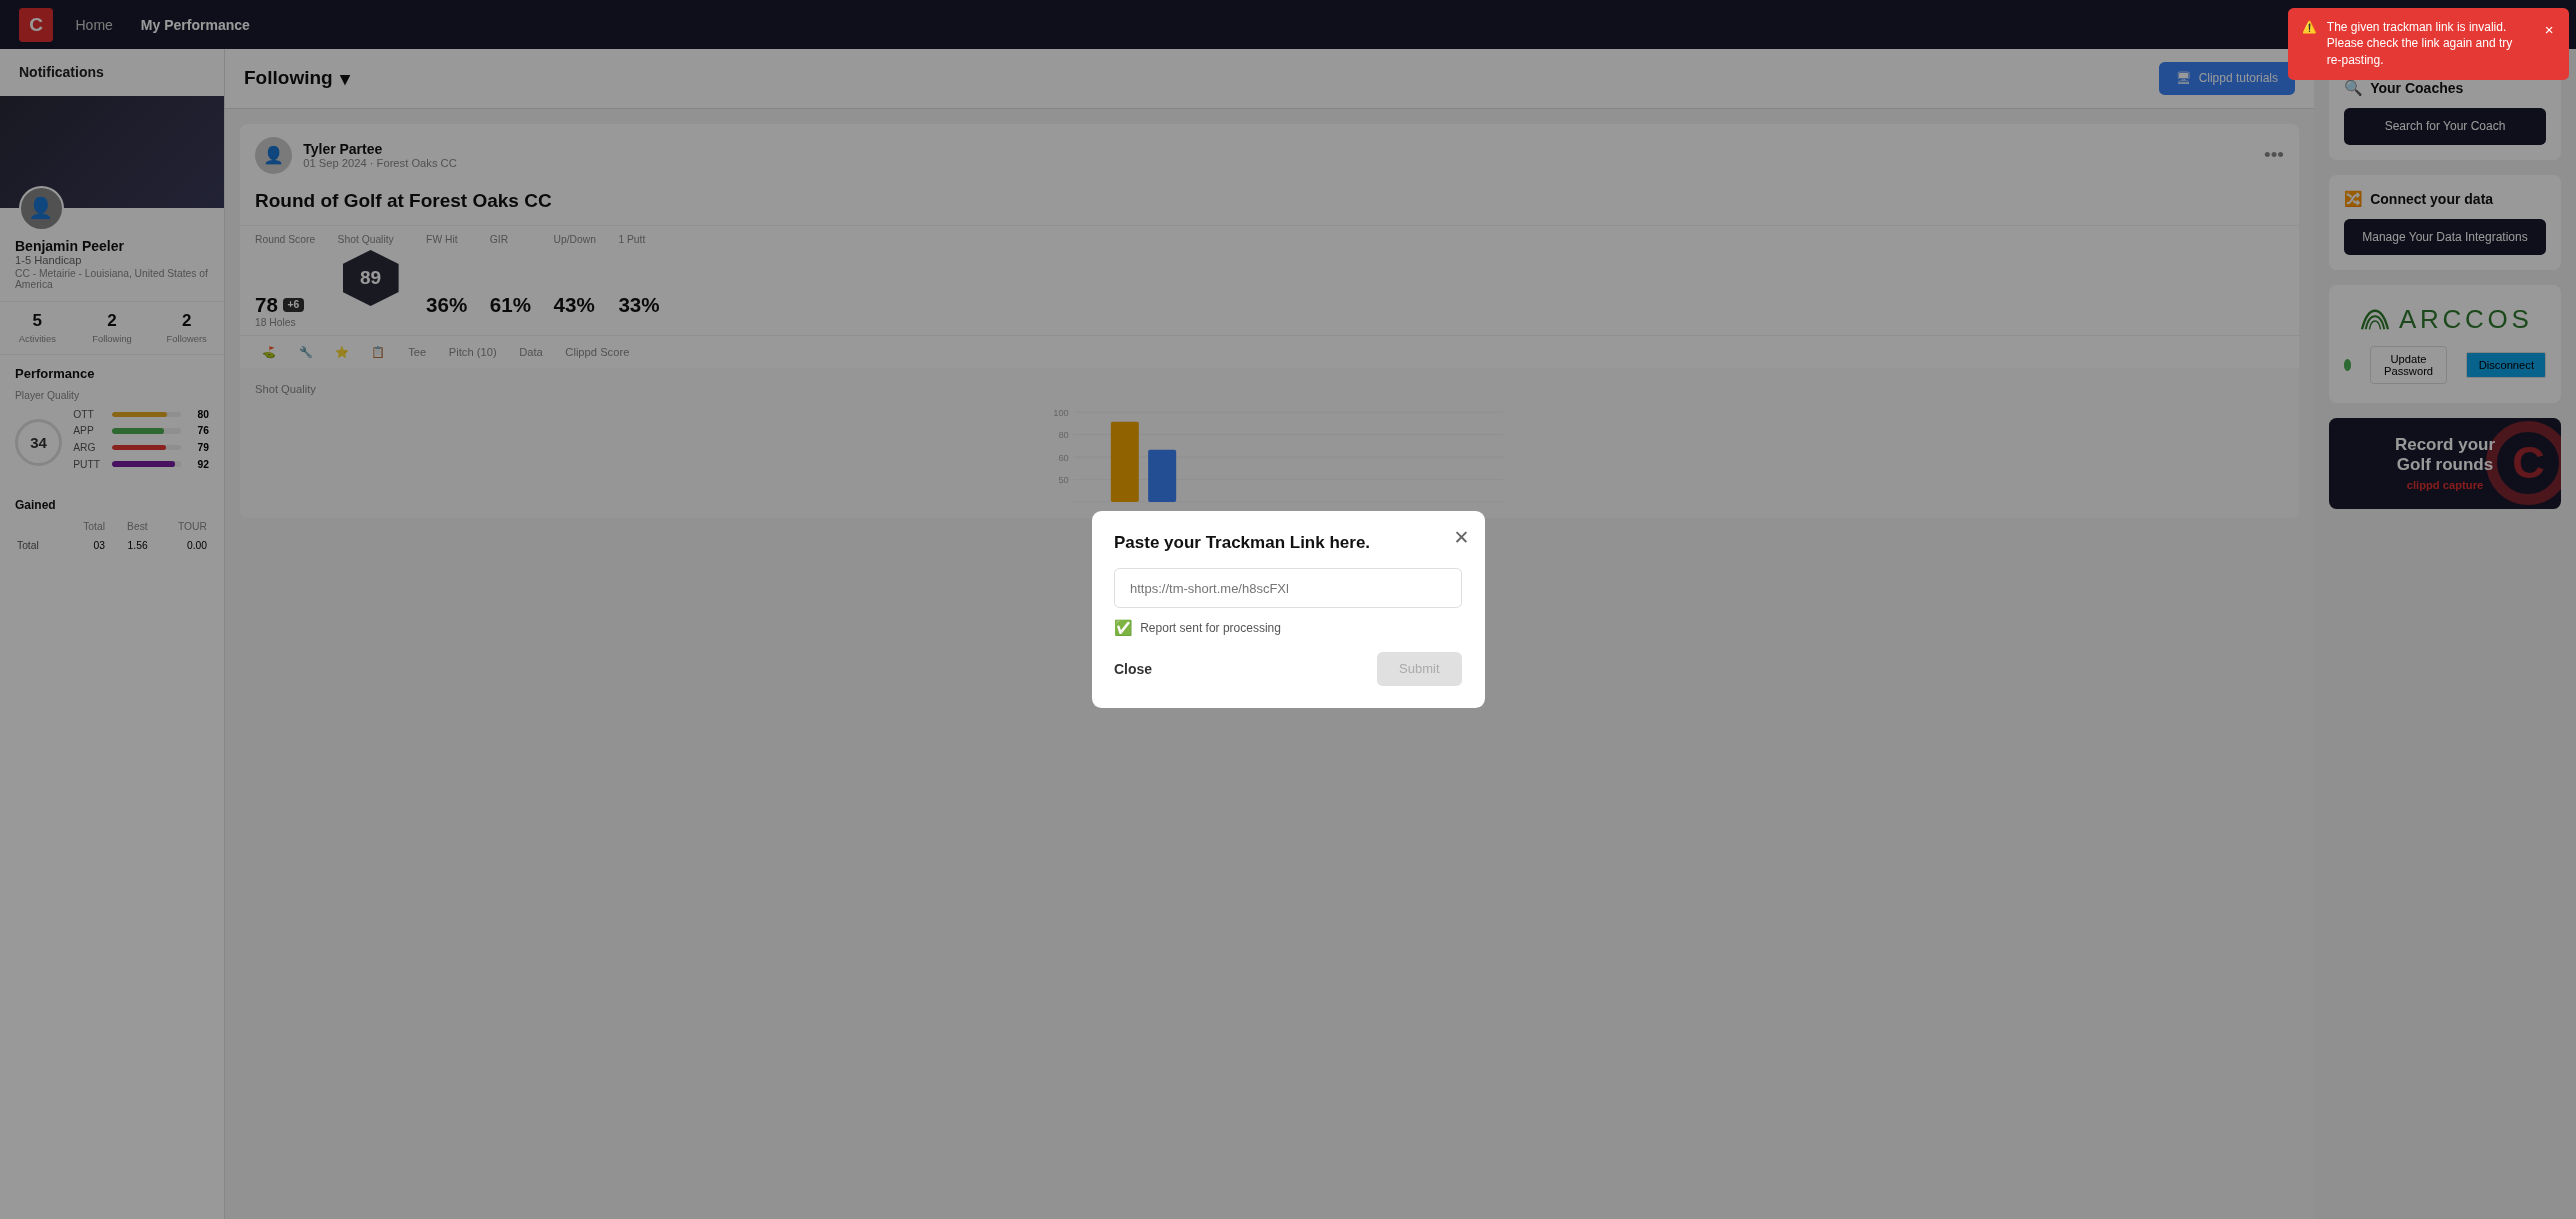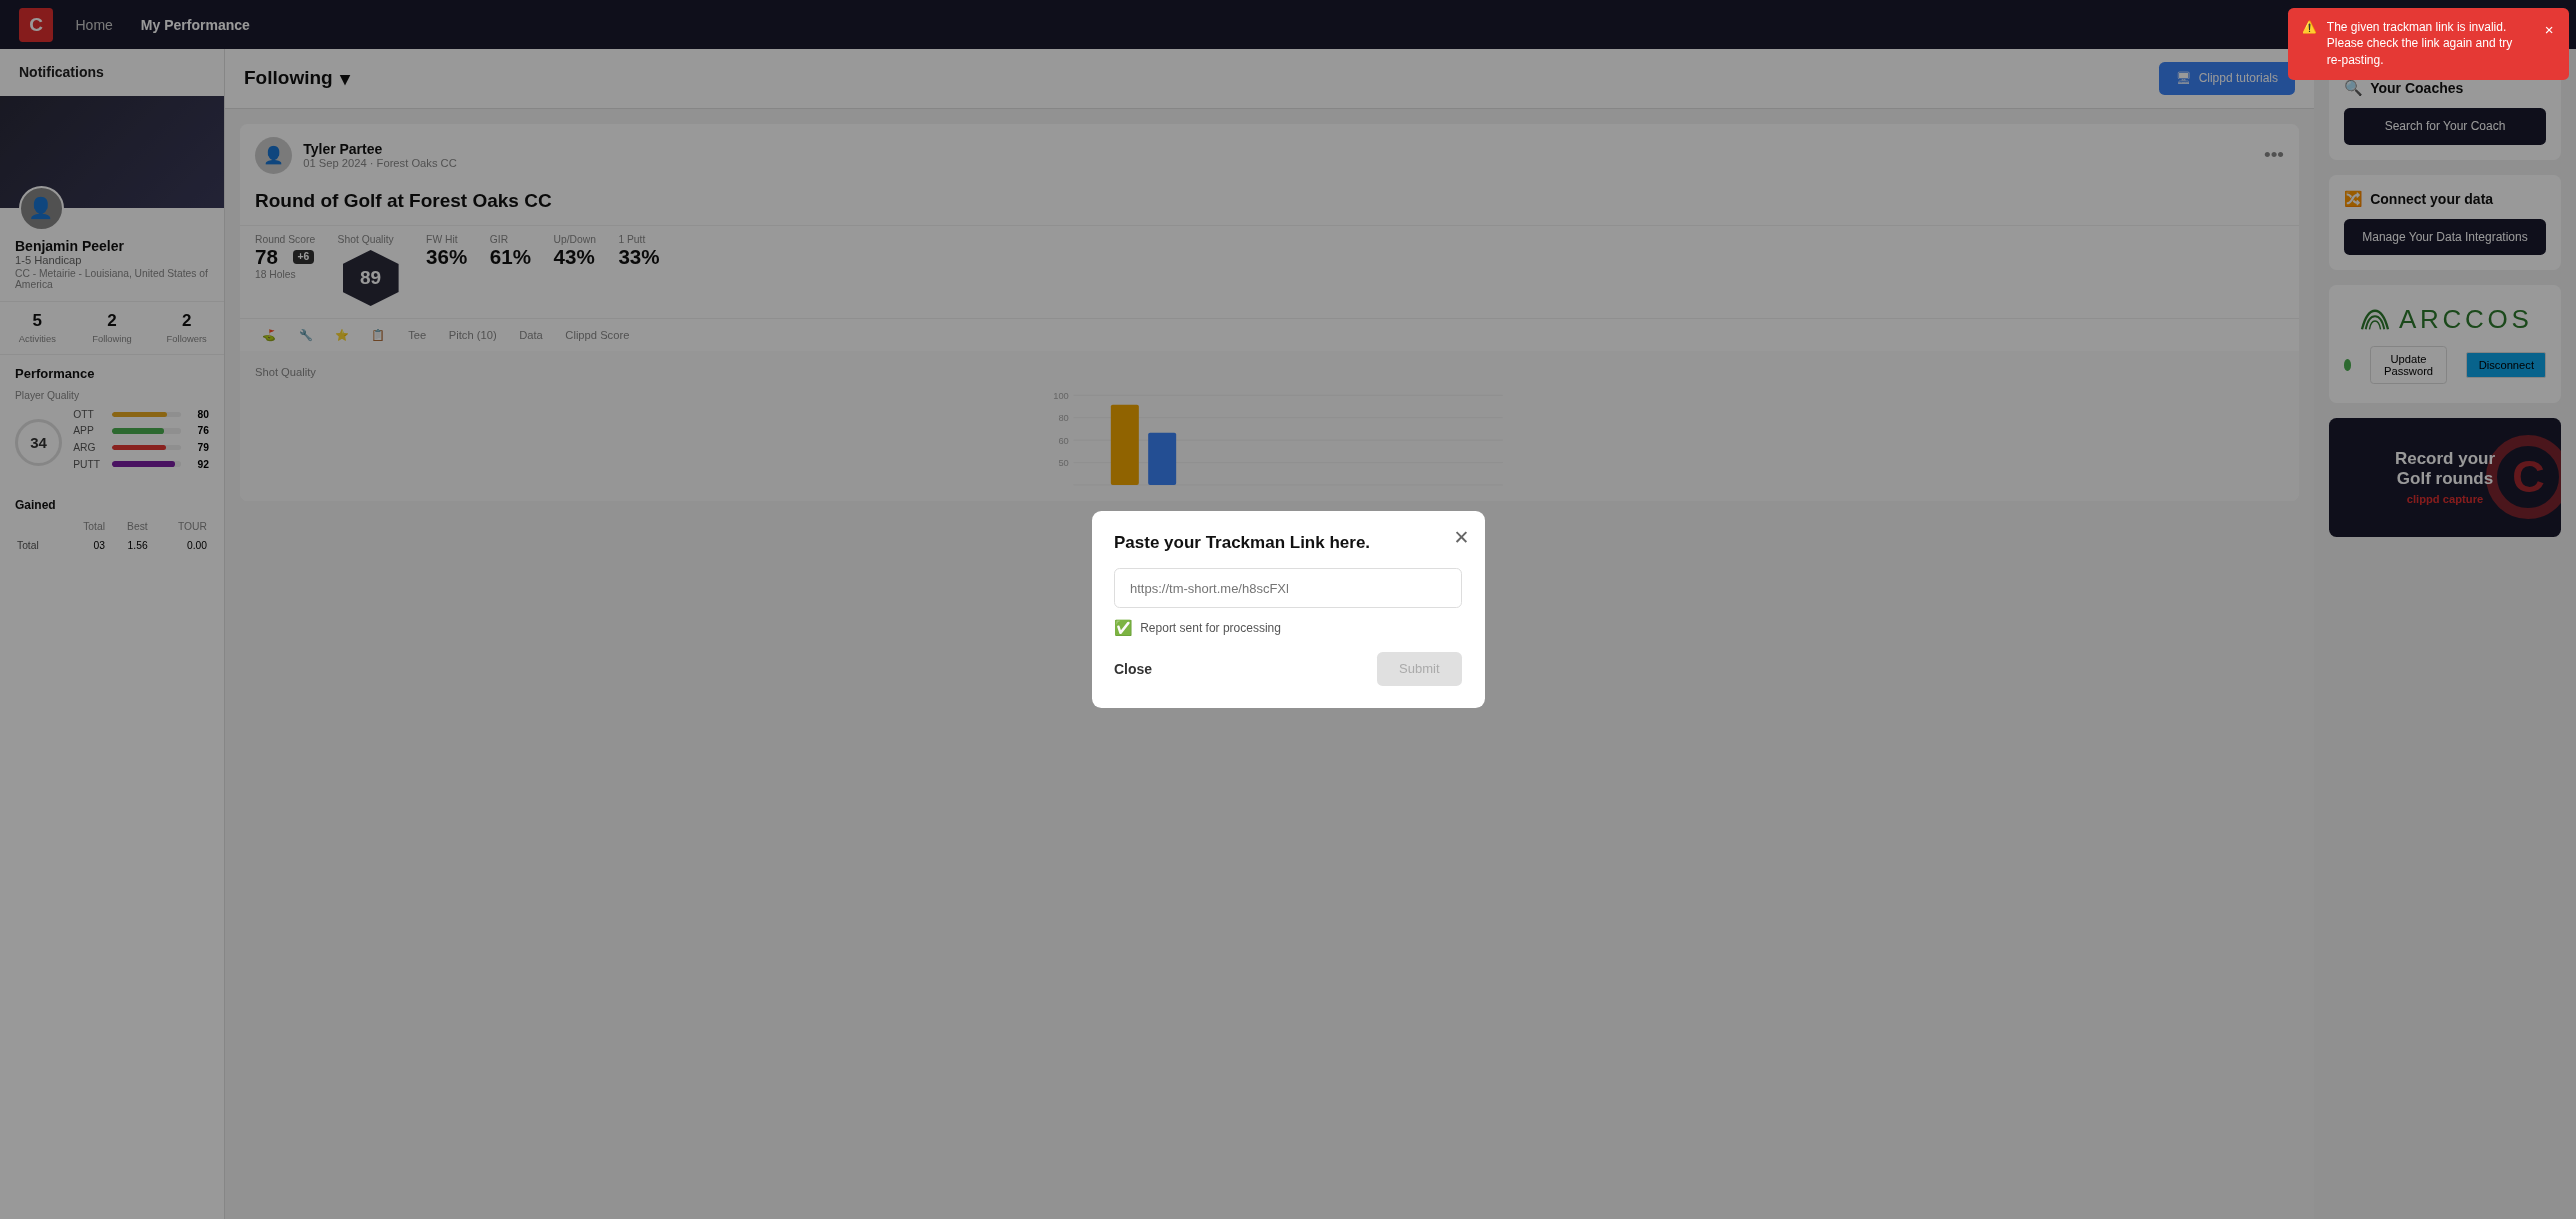--- a/index.html
+++ b/index.html
@@ -115,21 +115,21 @@
     .feed-card { background: #fff; margin: 15px; border-radius: 7.5px; overflow: hidden; }
     .feed-card-header { display: flex; align-items: center; padding: 13px 15px; gap: 11.2px; }
     .feed-avatar { width: 37px; height: 37px; border-radius: 50%; background: #ccc; display: flex; align-items: center; justify-content: center; color: #888; font-size: 17px; }
     .feed-user-name { font-weight: 600; font-size: 14px; color: #111; }
     .feed-user-meta { font-size: 11.2px; color: #888; }
     .feed-more { margin-left: auto; cursor: pointer; font-size: 19px; color: #888; }
     .feed-card-title { padding: 3.7px 15px 13px; font-size: 19px; font-weight: 700; color: #111; }
     .feed-stats-row { display: flex; padding: 7.5px 15px; gap: 22.5px; border-top: 0.9px solid #f0f0f0; }
     .feed-stat { }
     .feed-stat-label { font-size: 10.3px; color: #888; }
-    .feed-stat-val { font-size: 20.6px; font-weight: 700; color: #111; display: flex; align-items: center; gap: 15px; }
+    .feed-stat-val { font-size: 20.6px; font-weight: 700; color: #111; display: flex; align-items: center; gap: 5px; margin-top: 48px; }
     .badge-plus { background: #333; color: #fff; font-size: 10.3px; padding: 1.9px 4.7px; border-radius: 3.7px; font-weight: 700; }
     .feed-stat-sub { font-size: 10.3px; color: #888; }
     .hexagon-wrap { display: flex; align-items: center; justify-content: center; width: 66px; height: 66px; }
     .hexagon {
       width: 56px; height: 56px;
       background: #2a2a3a;
       clip-path: polygon(50% 0%, 100% 25%, 100% 75%, 50% 100%, 0% 75%, 0% 25%);
       display: flex; align-items: center; justify-content: center;
       font-size: 19px; font-weight: 700; color: #fff;
     }
@@ -160,21 +160,21 @@
       width: 100%; background: #1a1a2e; color: #fff;
       border: none; padding: 11.2px; border-radius: 5.6px;
       font-size: 12px; cursor: pointer;
     }
     .arccos-card { background: #fff; border-radius: 7.5px; padding: 19px; margin-bottom: 15px; display: flex; flex-direction: column; align-items: center; gap: 11.2px; }
     .arccos-logo { font-size: 26px; color: #2d7a2d; letter-spacing: 3.7px; font-weight: 300; display: flex; align-items: center; gap: 7.5px; }
     .arccos-actions { display: flex; gap: 19px; align-items: center; }
     .connected-dot { width: 11.2px; height: 11.2px; background: #4caf50; border-radius: 50%; }
     .update-pwd-btn { background: #fff; border: 0.9px solid #ddd; padding: 5.6px 11.2px; border-radius: 3.7px; font-size: 11.2px; cursor: pointer; }
     .disconnect-btn { background: #0ea5e9; border: 0.9px solid #ddd; padding: 5.6px 11.2px; border-radius: 2px; font-size: 11.2px; cursor: pointer; }
-    .record-card { background: #1a1a2e; border-radius: 7.5px; overflow: hidden; height: 119px; position: relative; display: flex; align-items: center; justify-content: center; }
+    .record-card { background: #1a1a2e; border-radius: 7.5px; overflow: hidden; height: 91px; position: relative; display: flex; align-items: center; justify-content: center; }
     .record-text { color: #fff; font-size: 17px; font-weight: 700; text-align: center; z-index: 2; padding: 15px; }
     .record-brand { color: #e03030; font-size: 11.2px; margin-top: 3.7px; }
 
     
     .modal-overlay {
       position: fixed; inset: 0; background: rgba(0,0,0,0.4);
       display: flex; align-items: center; justify-content: center;
       z-index: 500;
     }
     .modal {

